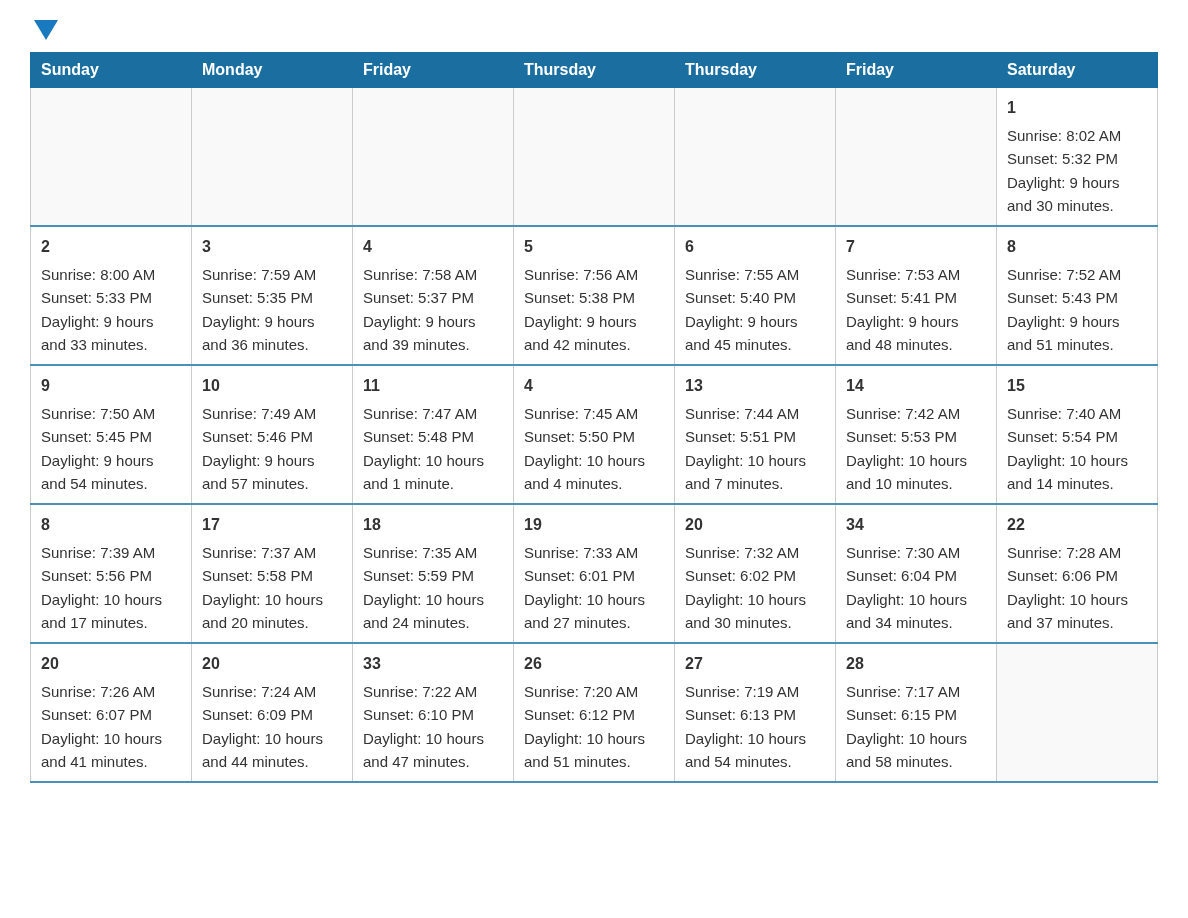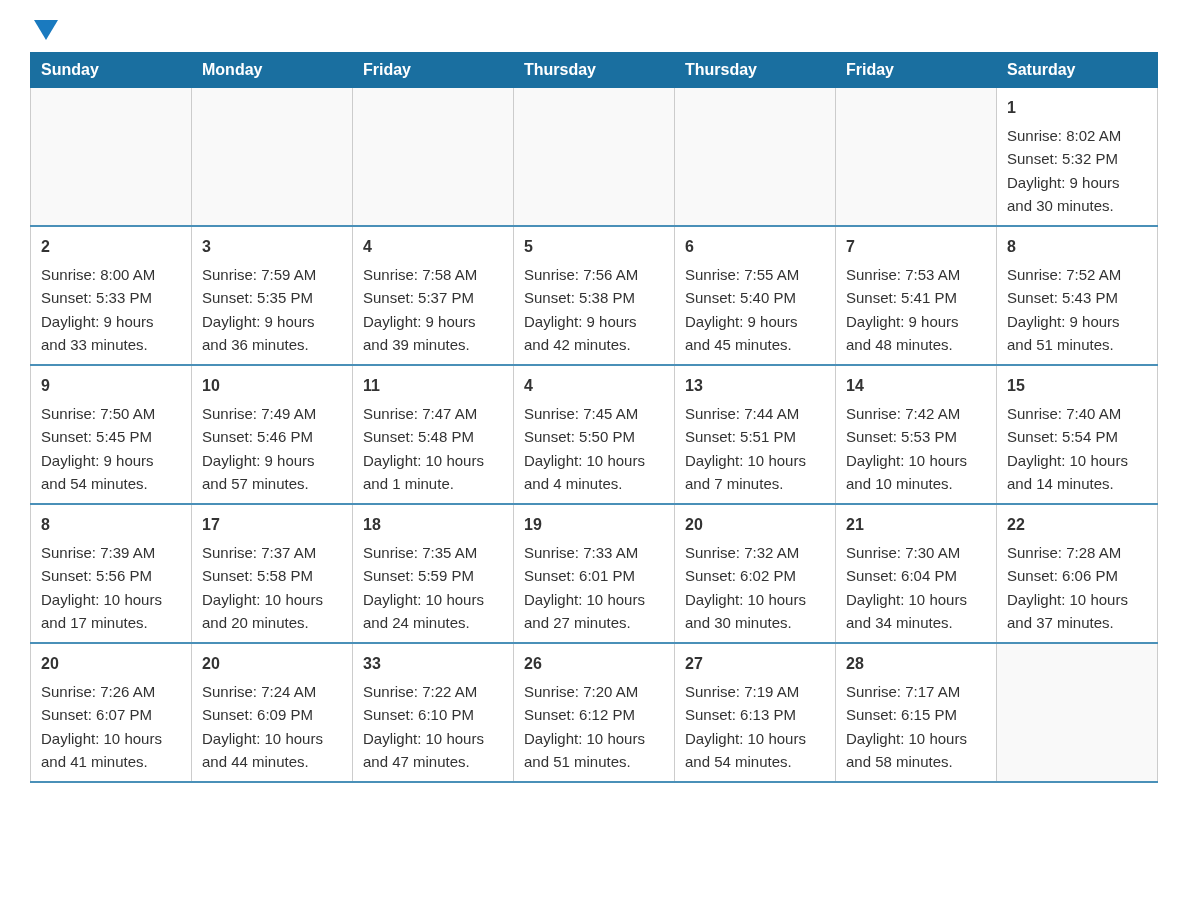--- a/index.html
+++ b/index.html
@@ -216,21 +216,21 @@
         </td>
         <td>
           <span class="day-number">19</span>
           <div class="day-info">Sunrise: 7:33 AM<br>Sunset: 6:01 PM<br>Daylight: 10 hours and 27 minutes.</div>
         </td>
         <td>
           <span class="day-number">20</span>
           <div class="day-info">Sunrise: 7:32 AM<br>Sunset: 6:02 PM<br>Daylight: 10 hours and 30 minutes.</div>
         </td>
         <td>
-          <span class="day-number">21</span>
+          <span class="day-number">34</span>
           <div class="day-info">Sunrise: 7:30 AM<br>Sunset: 6:04 PM<br>Daylight: 10 hours and 34 minutes.</div>
         </td>
         <td>
           <span class="day-number">22</span>
           <div class="day-info">Sunrise: 7:28 AM<br>Sunset: 6:06 PM<br>Daylight: 10 hours and 37 minutes.</div>
         </td>
       </tr>
       <tr>
         <td>
           <span class="day-number">20</span>

